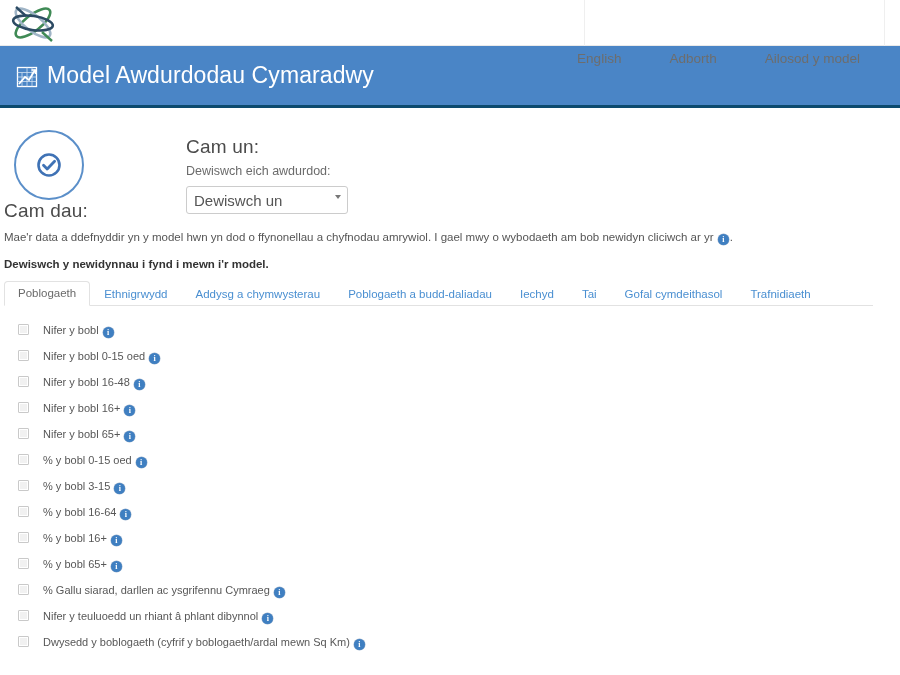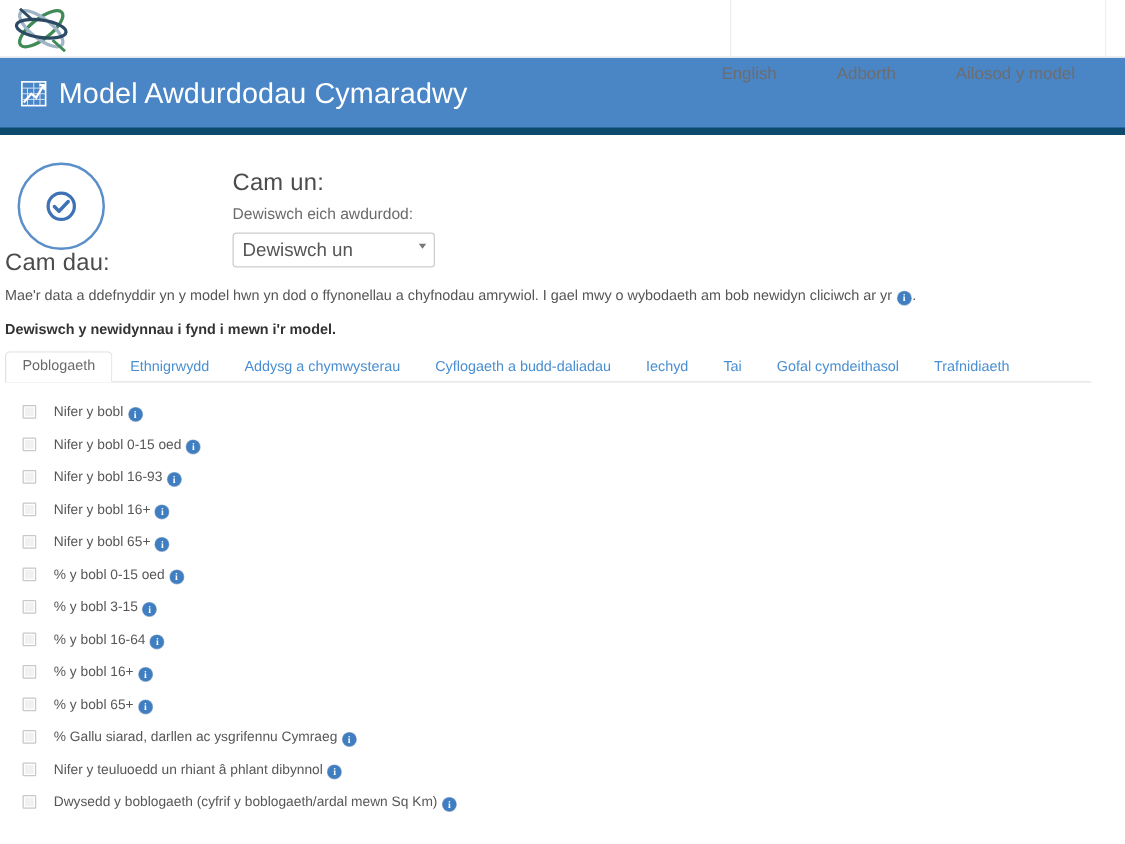--- a/index.html
+++ b/index.html
@@ -50,21 +50,21 @@
   .nav-divider.left  { left: 584px; }
   .nav-divider.right { left: 884px; }
 
   
   .banner {
     height: 62px;
     background: #4a85c6;
     display: flex;
     align-items: center;
     padding-left: 16px;
-    border-bottom: 6px solid #0c4a6e;
+    border-bottom: 3px solid #0c4a6e;
   }
   .banner-icon {
     width: 22px; height: 22px;
     margin-right: 9px;
     flex: none;
     position: relative;
     top: 1px;
   }
   .banner-title {
     color: #ffffff;
@@ -304,39 +304,39 @@
     <span class="info-icon">i</span><span>.</span>
   </p>
 
   <p class="step2-strong">Dewiswch y newidynnau i fynd i mewn i'r model.</p>
 </div>
 
 <div class="tabs">
     <div class="tab active">Poblogaeth</div>
     <div class="tab">Ethnigrwydd</div>
     <div class="tab">Addysg a chymwysterau</div>
-    <div class="tab">Cyflogaeth a budd-daliadau</div>
+    <div class="tab">Poblogaeth a budd-daliadau</div>
     <div class="tab">Iechyd</div>
     <div class="tab">Tai</div>
     <div class="tab">Gofal cymdeithasol</div>
     <div class="tab">Trafnidiaeth</div>
   </div>
 
 <div class="var-list">
     <label class="var-row">
       <input type="checkbox" class="var-checkbox" style="">
       <span class="var-label"><span>Nifer y bobl</span><span class="info-icon">i</span></span>
     </label>
     <label class="var-row">
       <input type="checkbox" class="var-checkbox" style="">
       <span class="var-label"><span>Nifer y bobl 0-15 oed</span><span class="info-icon">i</span></span>
     </label>
     <label class="var-row">
       <input type="checkbox" class="var-checkbox" style="">
-      <span class="var-label"><span>Nifer y bobl 16-93</span><span class="info-icon">i</span></span>
+      <span class="var-label"><span>Nifer y bobl 16-48</span><span class="info-icon">i</span></span>
     </label>
     <label class="var-row">
       <input type="checkbox" class="var-checkbox" style="">
       <span class="var-label"><span>Nifer y bobl 16+</span><span class="info-icon">i</span></span>
     </label>
     <label class="var-row">
       <input type="checkbox" class="var-checkbox" style="">
       <span class="var-label"><span>Nifer y bobl 65+</span><span class="info-icon">i</span></span>
     </label>
     <label class="var-row">

